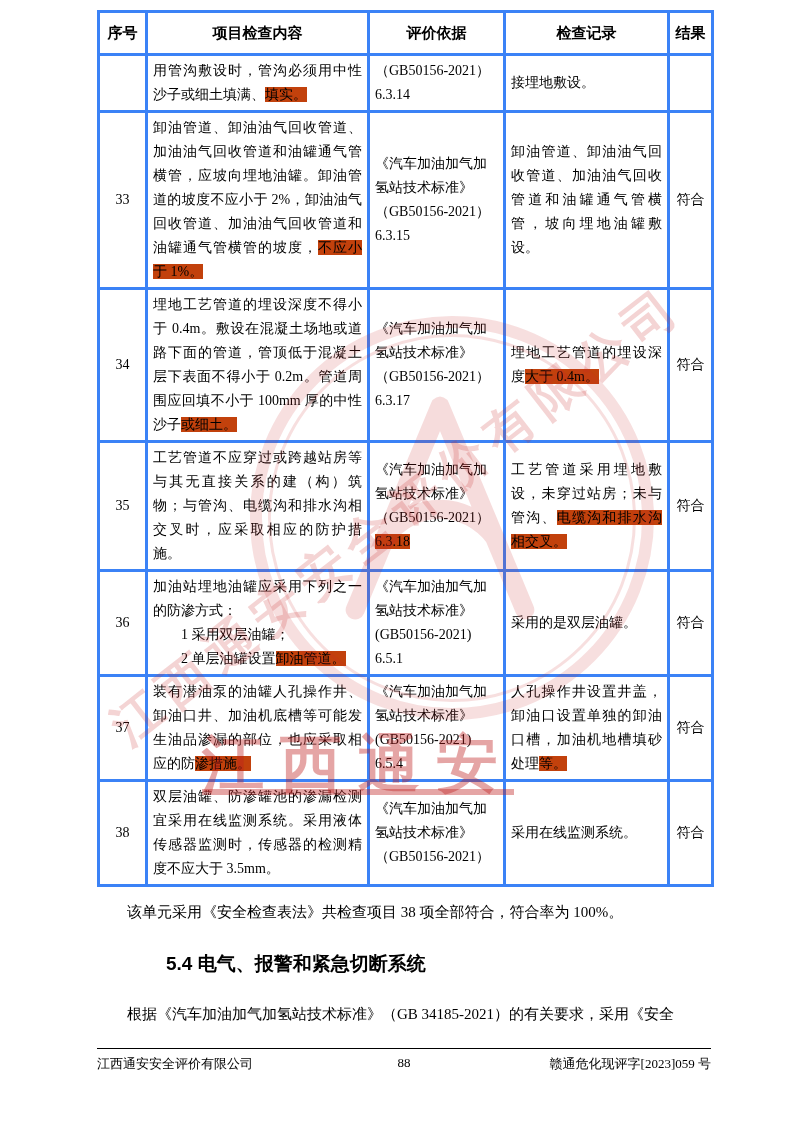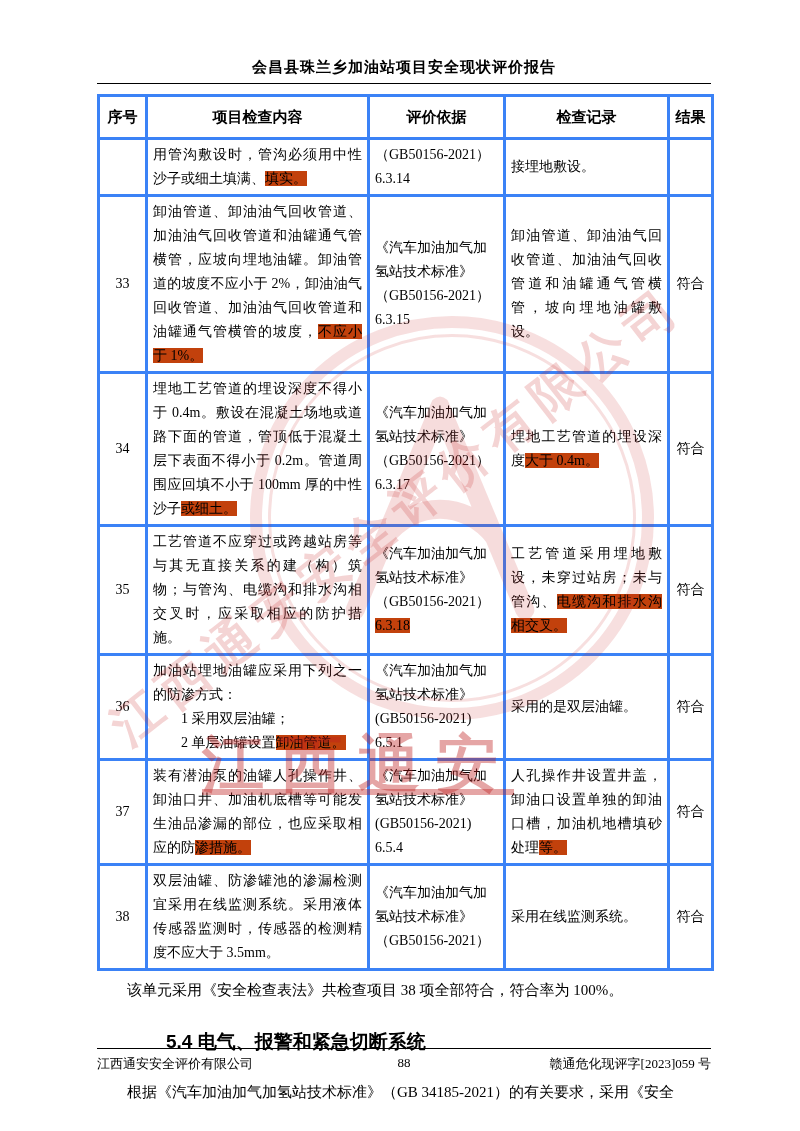--- a/index.html
+++ b/index.html
@@ -19,21 +19,21 @@
   .insp th, .insp td { border: 3px solid #3b82f6; }
   .insp th { font-size: 15px; font-weight: bold; text-align: center; vertical-align: middle; height: 36px; padding: 2px; }
   .insp td { font-size: 14px; line-height: 24px; vertical-align: middle; padding: 3px 5px; white-space: pre-line; }
   td.c-seq    { text-align: center; padding: 20px 2px; }
   td.c-content{ text-align: justify; }
   td.c-basis  { text-align: left; }
   td.c-record { text-align: justify; }
   td.c-result { text-align: center; padding: 3px 2px; }
   .hl { background: #c2410c; }
 
-  .summary { margin: 6px 0 0 0; font-size: 15px; line-height: 26px; text-indent: 2em; }
+  .summary { margin: 12px 0 0 0; font-size: 15px; line-height: 26px; text-indent: 2em; }
   .heading {
     margin: 26px 0 0 69px; font-size: 19px; font-weight: bold;
     font-family: "Liberation Sans", "DejaVu Sans", sans-serif;
   }
   .para { margin: 24px 0 0 0; font-size: 15px; line-height: 27px; text-indent: 2em; text-align: justify; }
 
   .doc-footer {
     position: absolute; left: 97px; top: 1048px; width: 614px; height: 26px;
     border-top: 1px solid #000; font-size: 13px;
   }
@@ -59,21 +59,20 @@
     color: rgba(190, 30, 30, 0.40); font-family: "Liberation Sans", "DejaVu Sans", sans-serif; text-decoration: underline;
   }
 </style>
 </head>
 <body>
 
 <div class="page">
 
   <div class="content">
 
-    <div class="doc-header">会昌县珠兰乡加油站项目安全现状评价报告</div>
 
     <table class="insp">
       <colgroup>
         <col style="width:48px">
           <col style="width:222px">
           <col style="width:136px">
           <col style="width:164px">
           <col style="width:44px">
       </colgroup>
       <thead>

